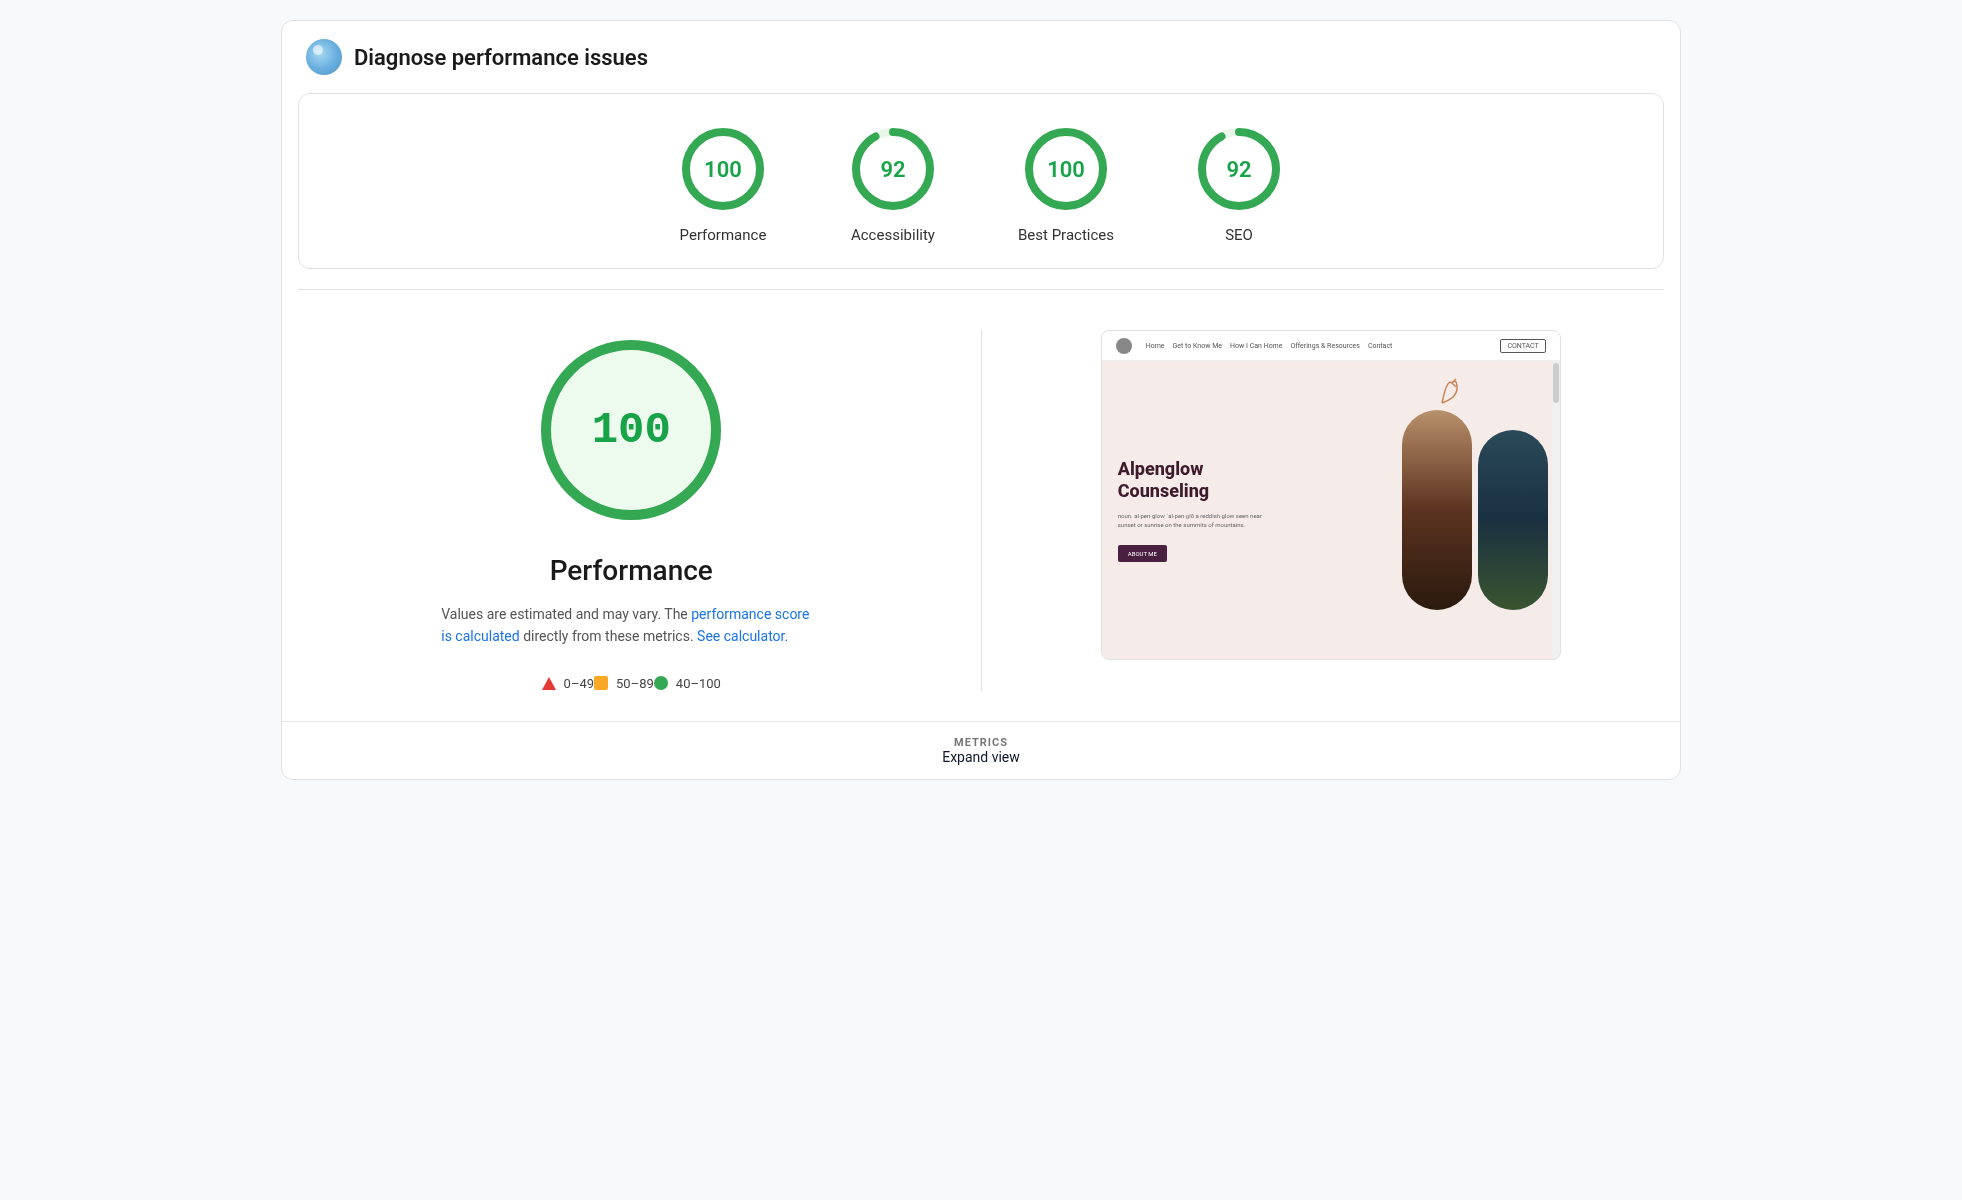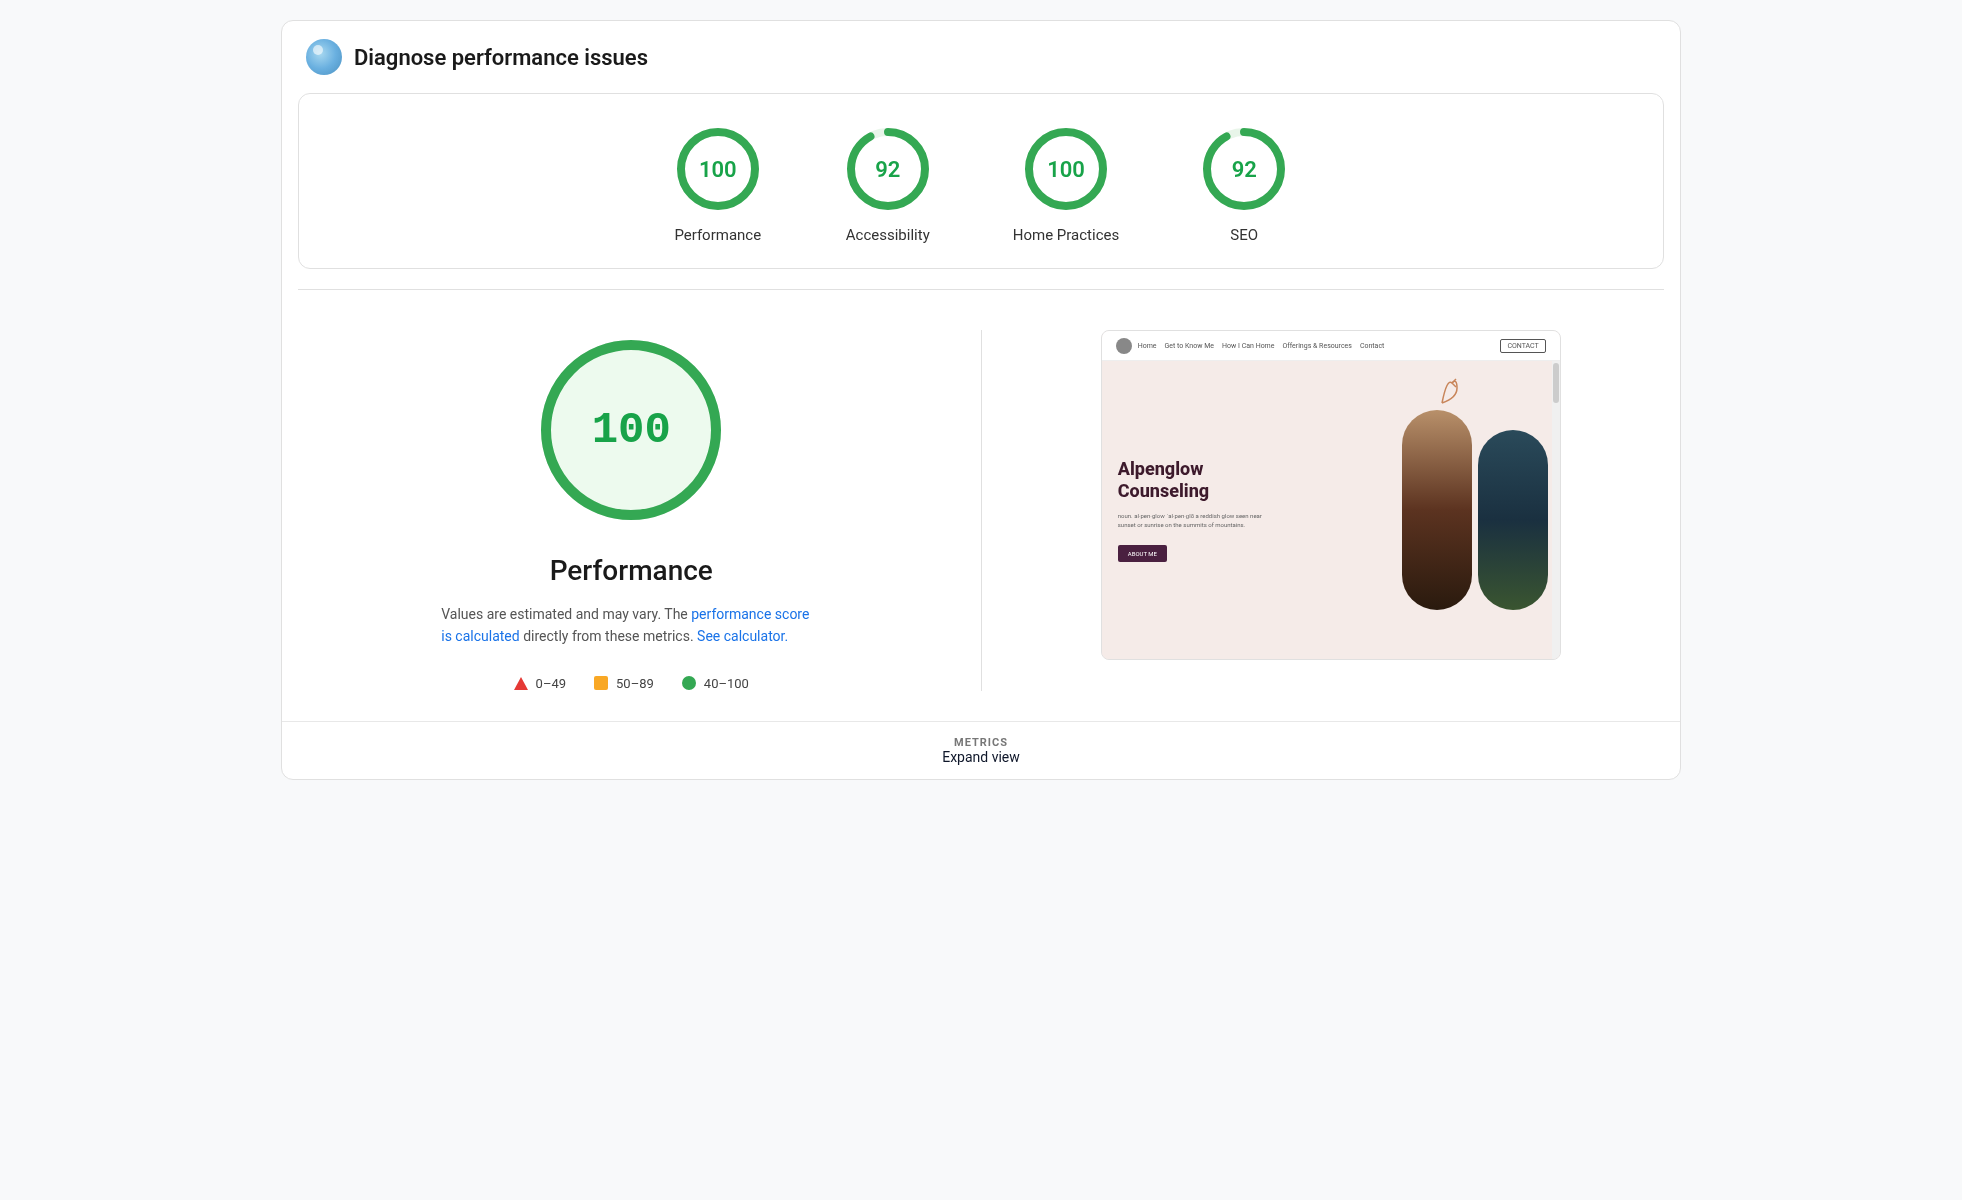--- a/index.html
+++ b/index.html
@@ -162,21 +162,20 @@
       line-height: 1.6;
     }
 
     .score-description a {
       color: #1a73e8;
       text-decoration: none;
     }
 
     .legend {
       display: flex;
-      gap: 28px;
       margin-top: 28px;
       align-items: flex-start;
     }
 
     .legend-item {
       display: flex;
       align-items: center;
       gap: 8px;
       font-size: 13px;
       color: #444;
@@ -229,21 +228,21 @@
       background: #f5ebe8;
       position: relative;
     }
 
     
     .preview-nav {
       background: #fff;
       padding: 8px 14px;
       display: flex;
       align-items: center;
-      gap: 6px;
+      gap: 14px;
       border-bottom: 1px solid #eee;
       height: 30px;
     }
 
     .preview-nav-logo {
       width: 16px;
       height: 16px;
       background: #888;
       border-radius: 50%;
     }
@@ -432,21 +431,21 @@
     </div>
 
     <div class="score-item">
       <div class="score-circle">
         <svg width="90" height="90" viewBox="0 0 90 90">
           <circle class="circle-track" cx="45" cy="45" r="37"></circle>
           <circle class="circle-progress" cx="45" cy="45" r="37" stroke-dasharray="232.47" stroke-dashoffset="0"></circle>
         </svg>
         <span class="score-text">100</span>
       </div>
-      <span class="score-label">Home Practices</span>
+      <span class="score-label">Best Practices</span>
     </div>
 
     <div class="score-item">
       <div class="score-circle">
         <svg width="90" height="90" viewBox="0 0 90 90">
           <circle class="circle-track" cx="45" cy="45" r="37"></circle>
           <circle class="circle-progress" cx="45" cy="45" r="37" stroke-dasharray="232.47" stroke-dashoffset="18.6"></circle>
         </svg>
         <span class="score-text">92</span>
       </div>

